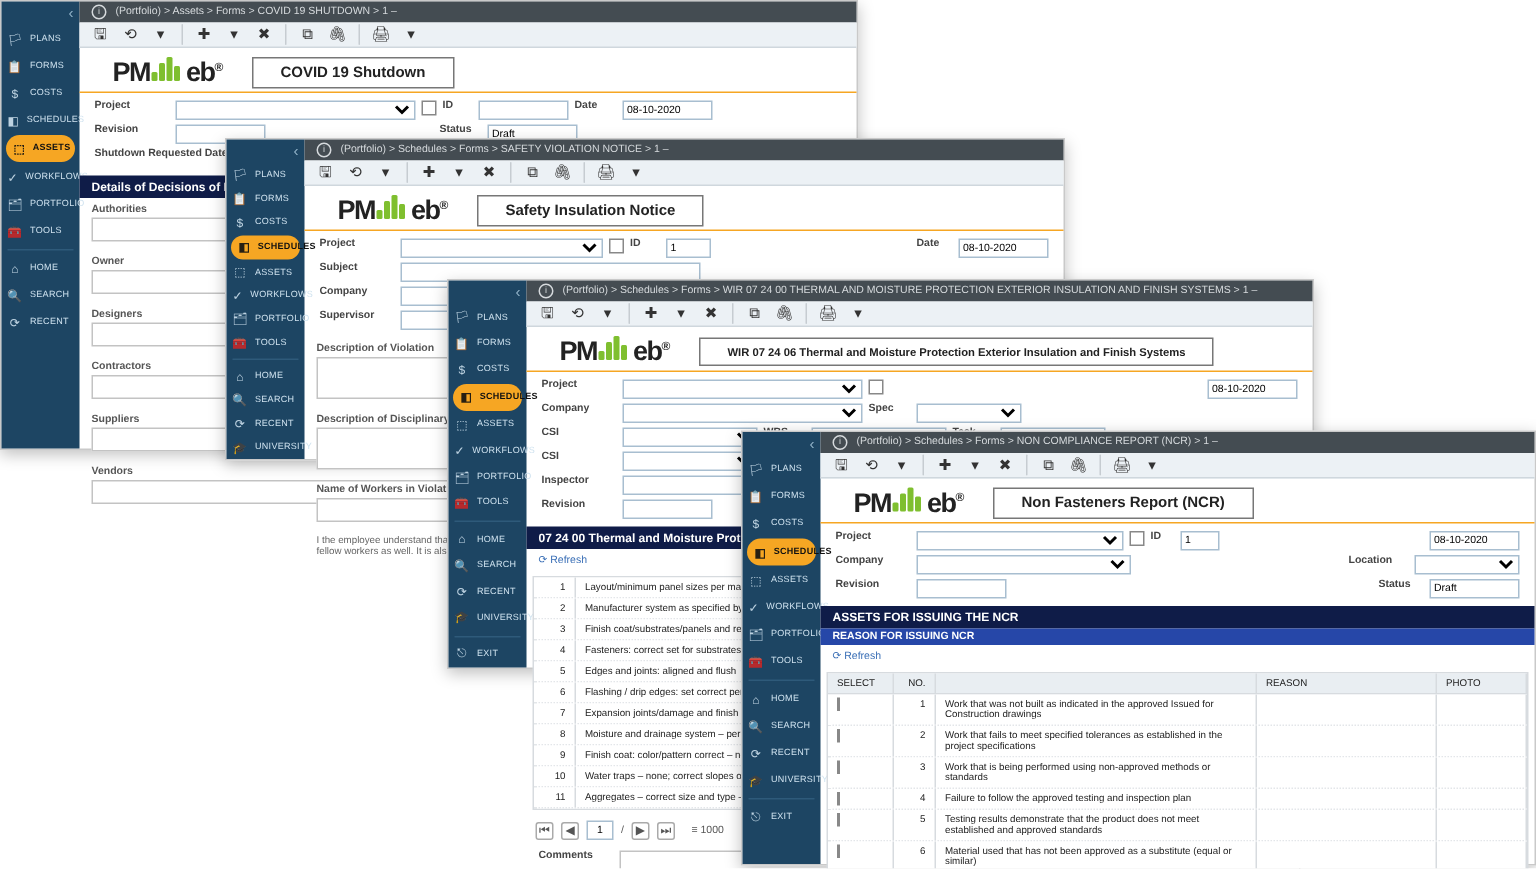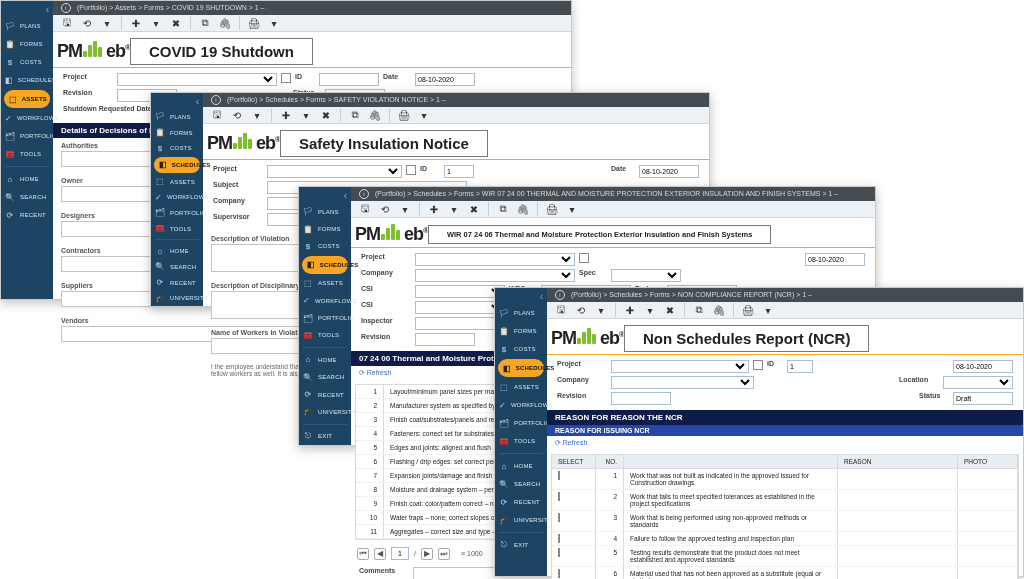--- a/index.html
+++ b/index.html
@@ -26,31 +26,31 @@
   .navitem.active{background:var(--accent);border-radius:10px;color:#111;margin:1px 3px;padding:0 5px;font-weight:bold}
   .side hr{border:none;border-top:1px solid #2e5a7a;margin:3px 4px}
 
   .body{flex:1;min-width:0;display:flex;flex-direction:column}
   .breadcrumb{height:14px;line-height:14px;background:#444c52;color:#d6dadd;font-size:7px;padding:0 8px;display:flex;align-items:center;gap:6px}
   .bc-info{display:inline-flex;align-items:center;justify-content:center;width:10px;height:10px;border:1px solid #d6dadd;border-radius:50%;font-size:6px}
   .toolbar{height:22px;background:var(--bar-bg);border-bottom:1px solid #cfd7dd;display:flex;align-items:center;padding:0 6px;gap:4px}
   .tbtn{width:16px;height:16px;display:inline-flex;align-items:center;justify-content:center;font-size:10px;color:#333;border-radius:2px}
   .tbtn.sep{width:1px;height:14px;background:#c6ccd1;margin:0 2px}
 
-  .header{display:flex;align-items:center;padding:6px 4px 2px;border-bottom:1px solid var(--accent)}
+  .header{display:flex;align-items:center;gap:20px;padding:6px 22px 2px;border-bottom:1px solid var(--accent)}
   .logo-wrap{display:flex;align-items:center;gap:6px}
   .logo{font-weight:bold;font-size:18px;color:#222;letter-spacing:-1px}
   .logo .m{color:#222}
   .logo .bars{display:inline-block;width:22px;height:16px;margin:0 1px;position:relative}
   .logo .bars span{position:absolute;bottom:0;width:4px;background:#7fbf2f;border-radius:1px}
   .logo .bars span:nth-child(1){left:0;height:6px}
   .logo .bars span:nth-child(2){left:5px;height:12px}
   .logo .bars span:nth-child(3){left:10px;height:16px}
   .logo .bars span:nth-child(4){left:15px;height:10px}
-  .formtitle{border:1px solid #777;padding:4px 18px;font-size:15px;font-weight:bold}
+  .formtitle{border:1px solid #777;padding:4px 18px;font-size:10px;font-weight:bold}
 
   .fields{padding:5px 10px;display:grid;gap:3px}
   .row{display:flex;gap:4px}
   .lbl{font-size:7px;font-weight:bold;width:50px;color:#444}
   .inp,.sel{height:13px;border:1px solid #a8bed0;background:#fff;font-size:7px;padding:0 2px}
   .sel::after{content:'';}
   .longsel{flex:1;max-width:160px}
   .shortinp{width:60px}
   .chk{width:10px;height:10px;border:1px solid #888}
 
@@ -603,21 +603,21 @@
       <span class="tbtn">⧉</span>
       <span class="tbtn">🖇</span>
       <span class="tbtn sep"></span>
       <span class="tbtn">🖨</span>
           <span class="tbtn">▾</span>
     </div>
     <div class="header">
       <div class="logo-wrap">
         <span class="logo"><span class="m">PM</span><span class="bars"><span></span><span></span><span></span><span></span></span><span class="m">eb</span><sup style="font-size:8px">®</sup></span>
       </div>
-      <div class="formtitle">Non Schedules Report (NCR)</div>
+      <div class="formtitle">Non Fasteners Report (NCR)</div>
     </div>
     <div class="fields">
       <div class="row">
         <span class="lbl">Project</span>
             <select class="sel longsel"></select>
             <span class="chk"></span>
         <span class="lbl" style="width:16px">ID</span>
             <input class="inp" style="width: 26px;" value="1">
         <span style="flex:1"></span>
         <input class="inp shortinp" value="08-10-2020" style="">
@@ -630,21 +630,21 @@
             <select class="sel" style="width:70px"></select>
       </div>
       <div class="row">
         <span class="lbl">Revision</span>
             <input class="inp" style="width: 60px;">
         <span style="flex:1"></span>
         <span class="lbl" style="width:30px">Status</span>
             <input class="inp shortinp" value="Draft" style="">
       </div>
     </div>
-    <div class="band">REASON FOR REASON THE NCR</div>
+    <div class="band">ASSETS FOR ISSUING THE NCR</div>
     <div class="sub">REASON FOR ISSUING NCR</div>
     <div style="font-size:7px;color:#3a6fb6;padding:3px 8px">⟳ Refresh</div>
 
     <div class="grid">
       <div class="ghead">
         <div class="gcell c-sel">SELECT</div>
         <div class="gcell c-no">NO.</div>
         <div class="gcell c-desc"></div>
         <div class="gcell c-reason">REASON</div>
         <div class="gcell c-photo">PHOTO</div>

